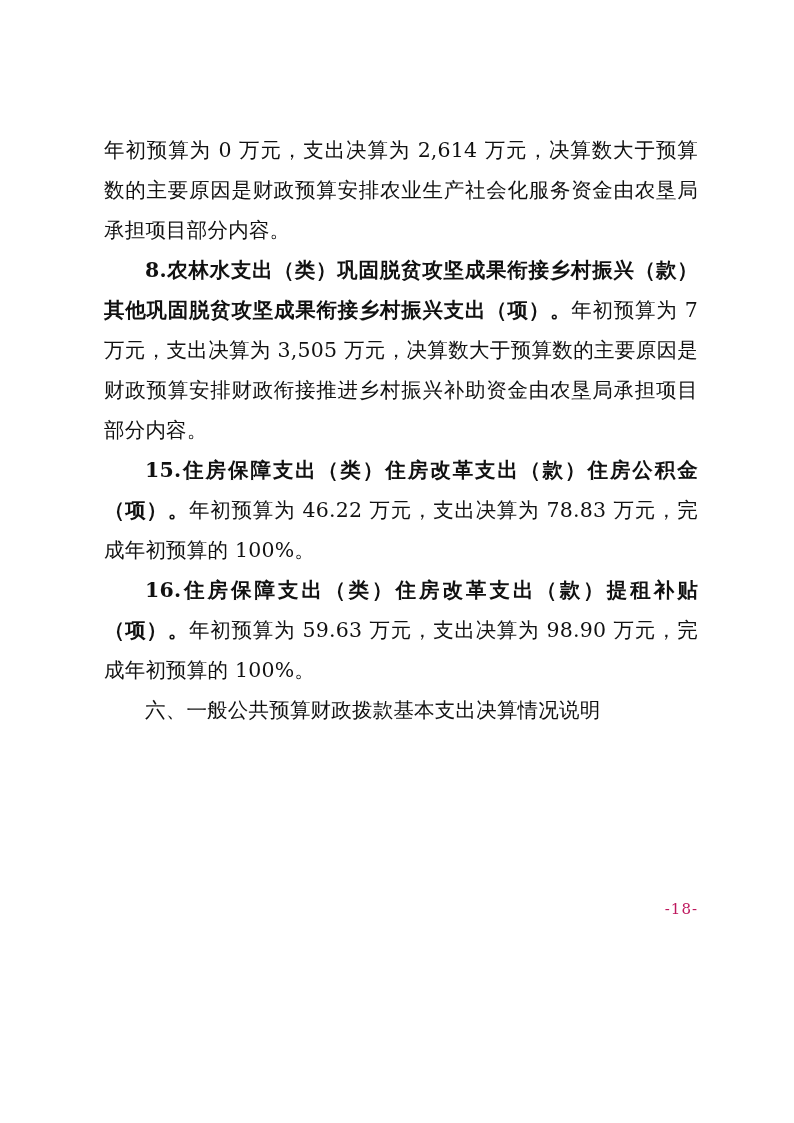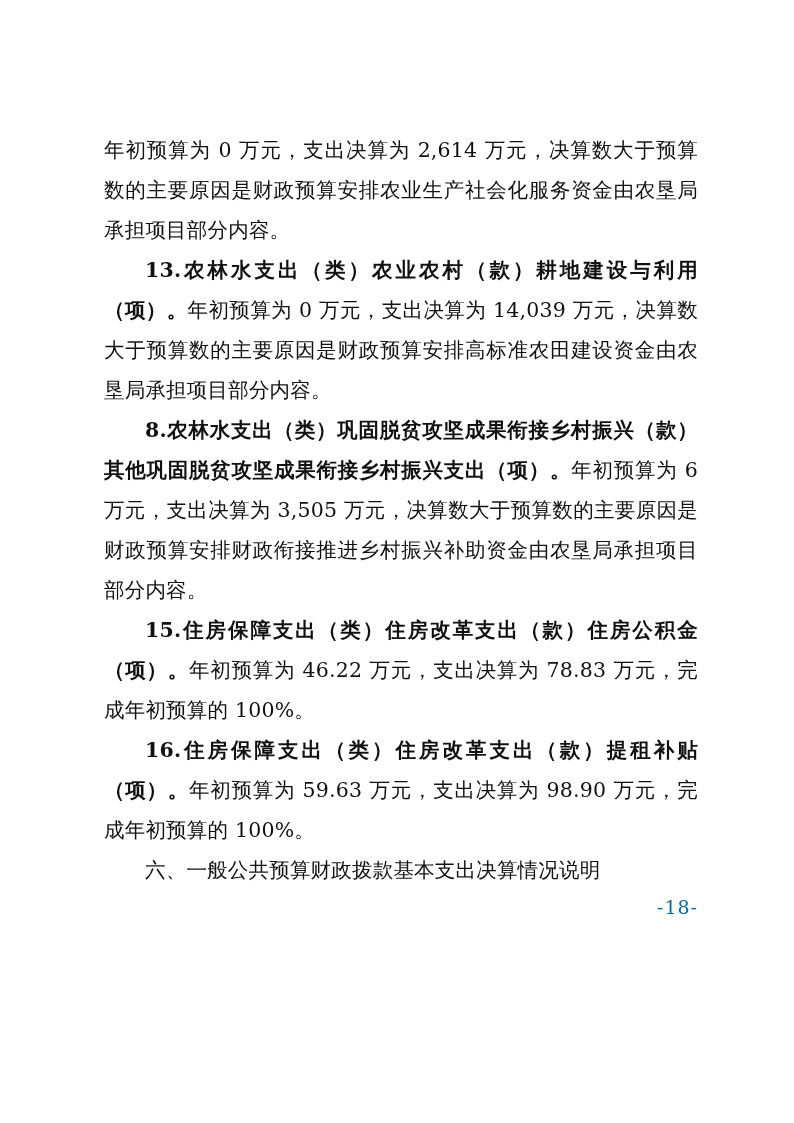--- a/index.html
+++ b/index.html
@@ -45,42 +45,39 @@
     font-weight: normal;
     text-indent: 2em;
   }
   .num-lead {
     font-weight: bold;
   }
   .page-number {
     position: absolute;
     right: 96px;
     bottom: 108px;
-    font-size: 19px;
+    font-size: 15px;
     font-family: "DejaVu Serif", "Liberation Serif", serif;
-    color: #0369a1;
+    color: #be185d;
     letter-spacing: 1px;
   }
 </style>
 </head>
 <body>
 
 <div class="page">
   <div class="doc-body">
 
     <p class="para">
       <span>年初预算为 0 万元，支出决算为 2,614 万元，决算数大于预算数的主要原因是财政预算安排农业生产社会化服务资金由农垦局承担项目部分内容。</span>
     </p>
 
-    <p class="indent">
-      <span class="num-lead">13.农林水支出（类）农业农村（款）耕地建设与利用（项）。</span><span>年初预算为 0 万元，支出决算为 14,039 万元，决算数大于预算数的主要原因是财政预算安排高标准农田建设资金由农垦局承担项目部分内容。</span>
-    </p>
 
     <p class="indent">
-      <span class="num-lead">8.农林水支出（类）巩固脱贫攻坚成果衔接乡村振兴（款）其他巩固脱贫攻坚成果衔接乡村振兴支出（项）。</span><span>年初预算为 6 万元，支出决算为 3,505 万元，决算数大于预算数的主要原因是财政预算安排财政衔接推进乡村振兴补助资金由农垦局承担项目部分内容。</span>
+      <span class="num-lead">8.农林水支出（类）巩固脱贫攻坚成果衔接乡村振兴（款）其他巩固脱贫攻坚成果衔接乡村振兴支出（项）。</span><span>年初预算为 7 万元，支出决算为 3,505 万元，决算数大于预算数的主要原因是财政预算安排财政衔接推进乡村振兴补助资金由农垦局承担项目部分内容。</span>
     </p>
 
     <p class="indent">
       <span class="num-lead">15.住房保障支出（类）住房改革支出（款）住房公积金（项）。</span><span>年初预算为 46.22 万元，支出决算为 78.83 万元，完成年初预算的 100%。</span>
     </p>
 
     <p class="indent">
       <span class="num-lead">16.住房保障支出（类）住房改革支出（款）提租补贴（项）。</span><span>年初预算为 59.63 万元，支出决算为 98.90 万元，完成年初预算的 100%。</span>
     </p>
 

